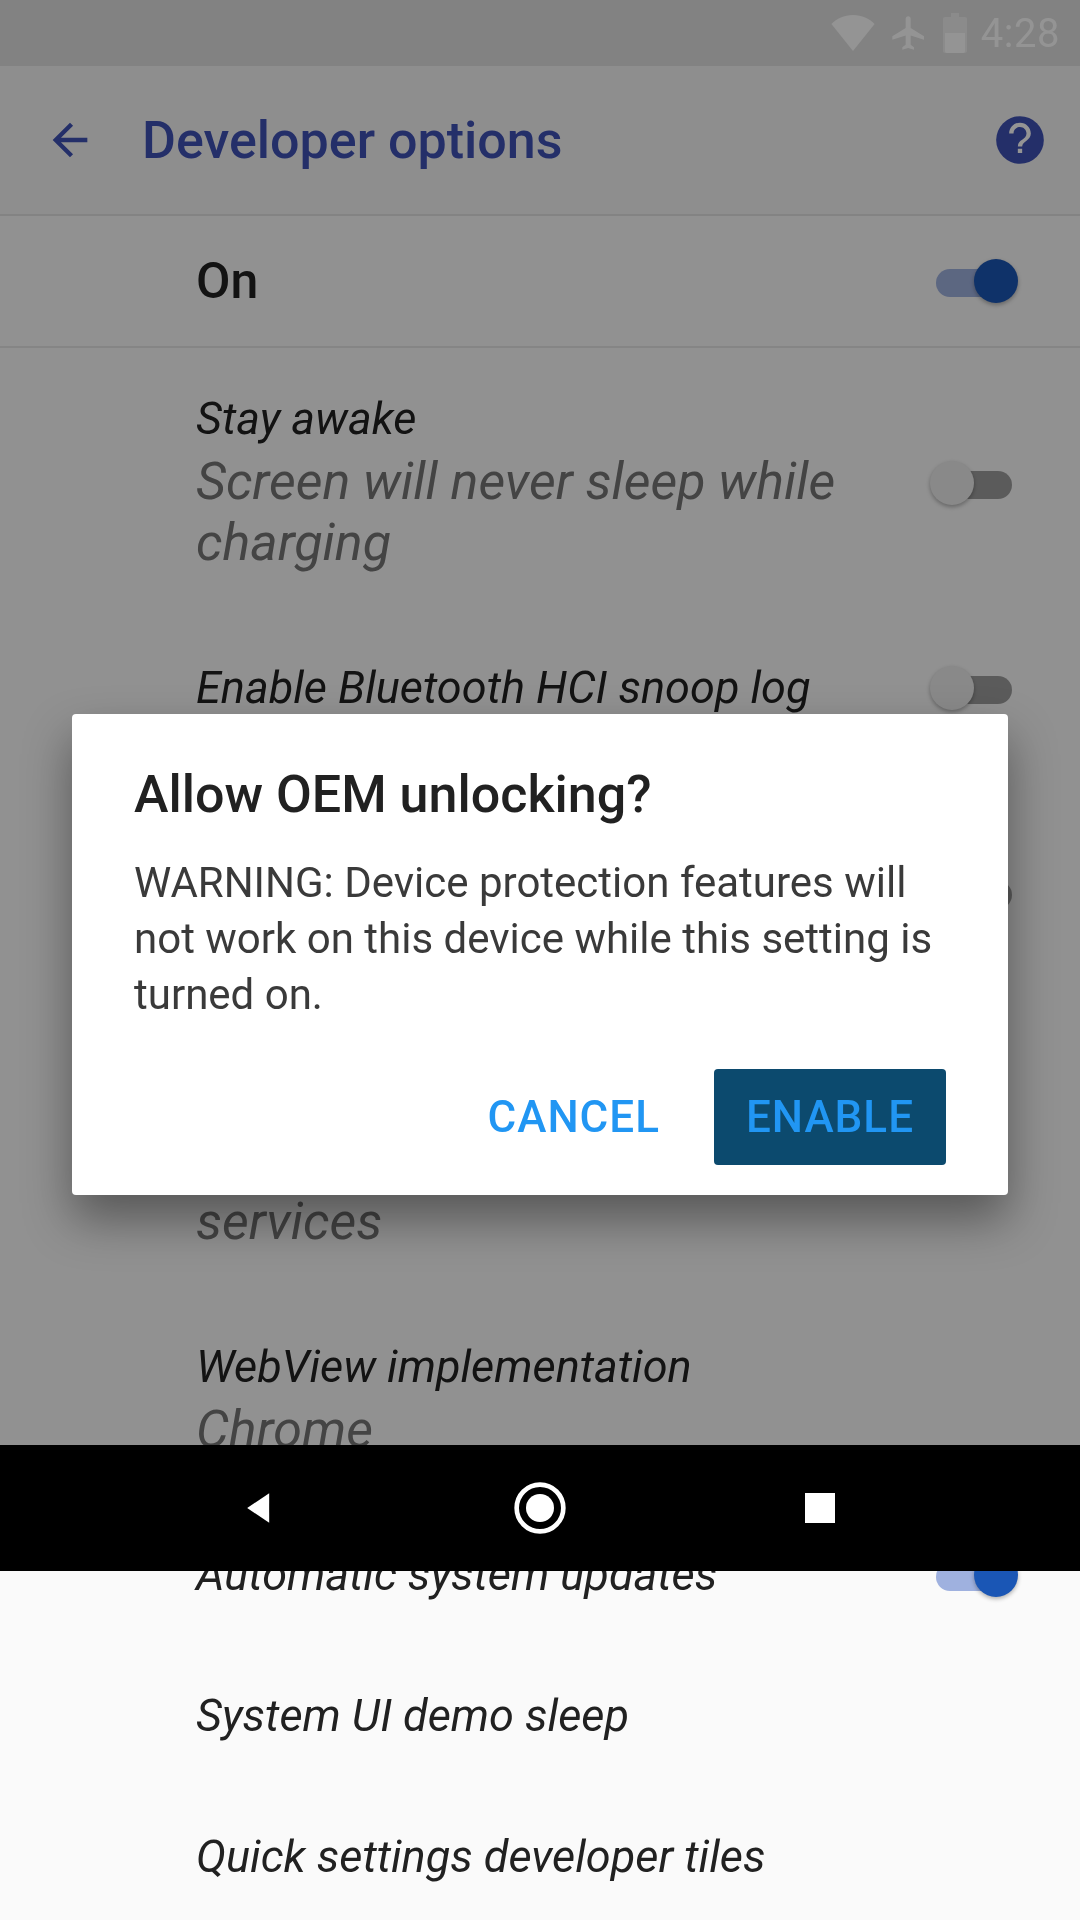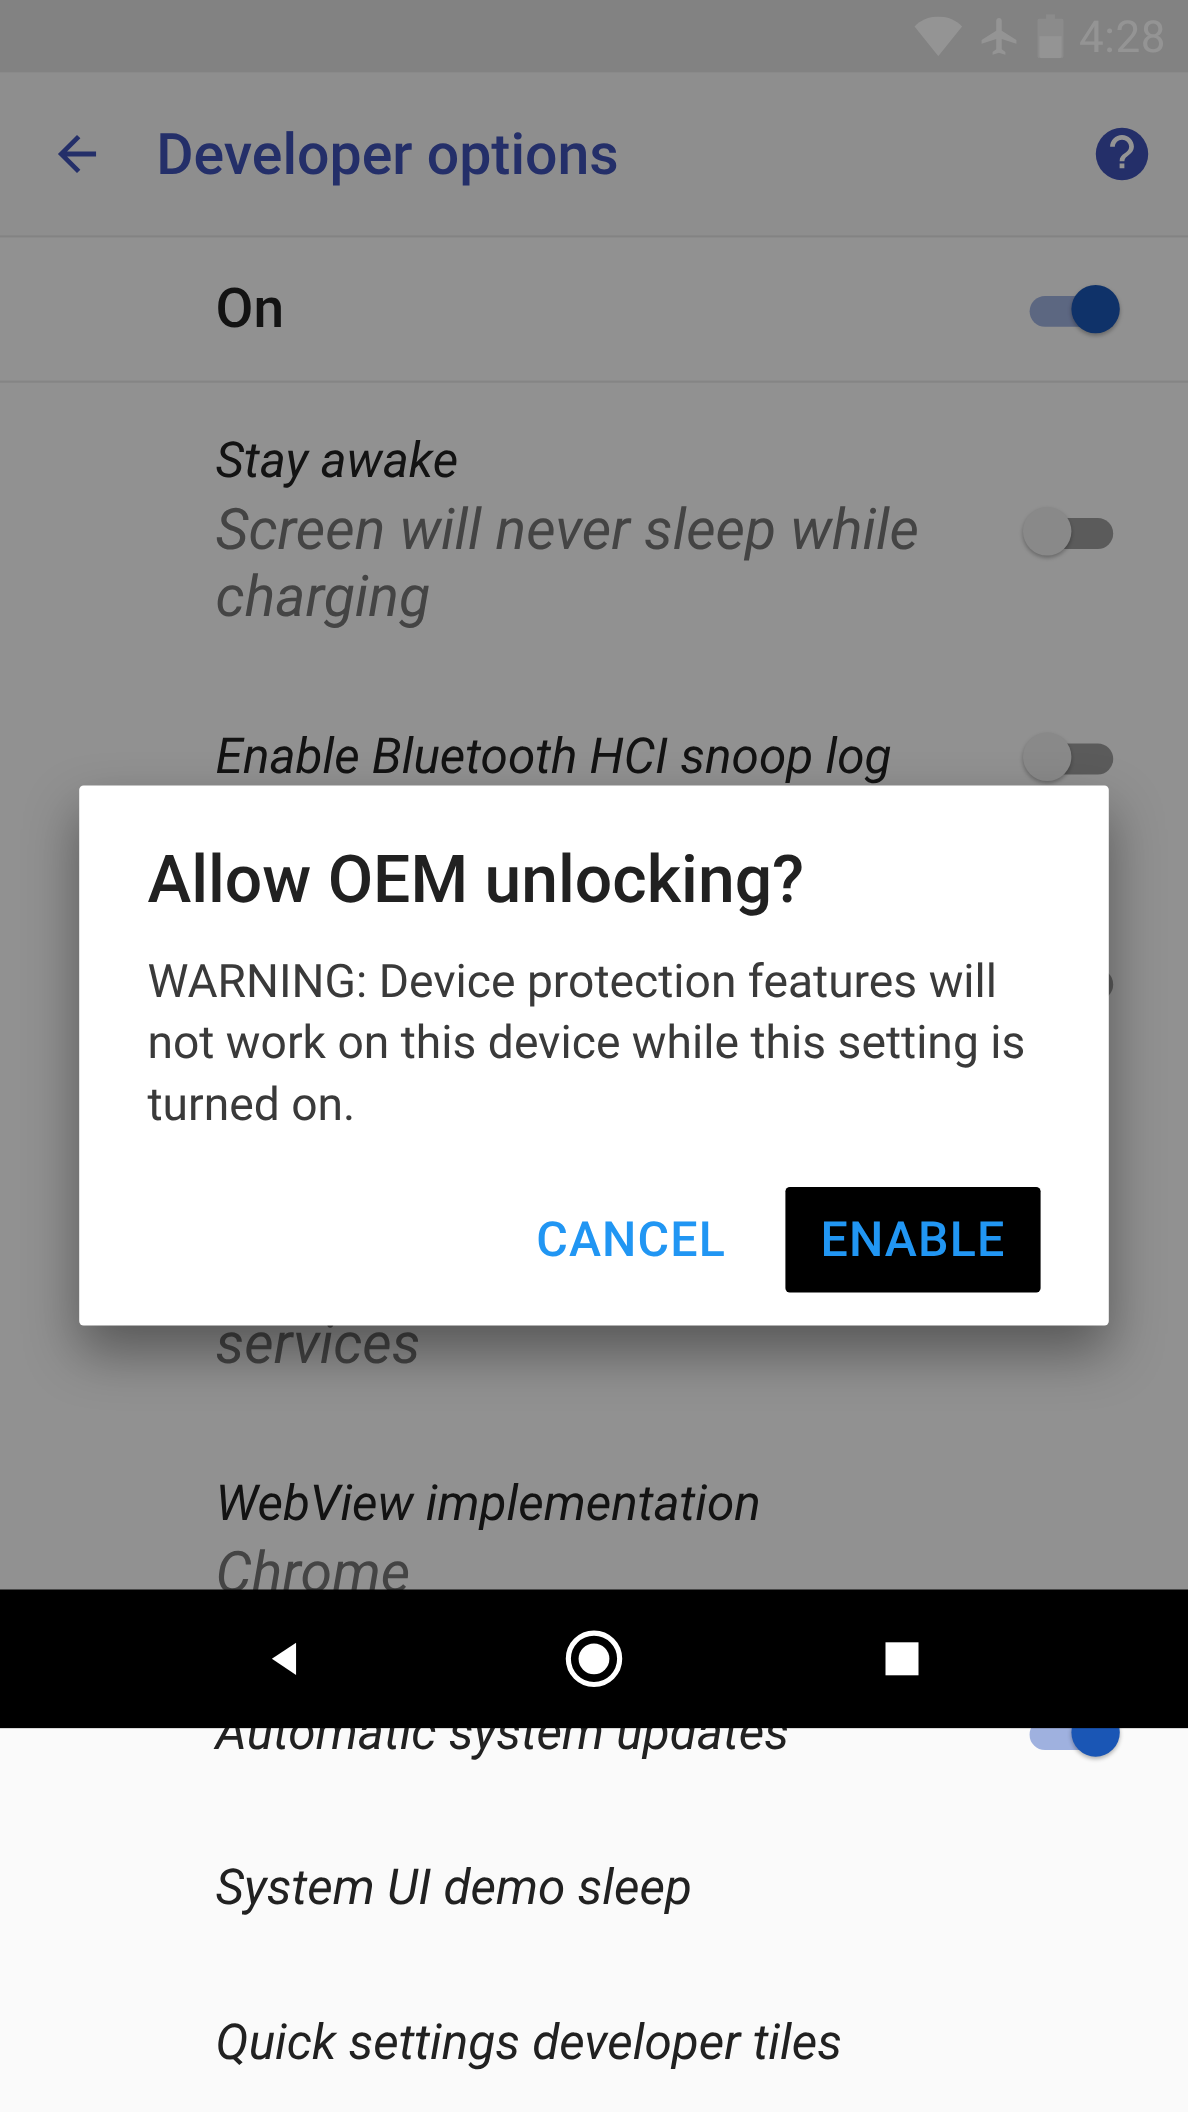--- a/index.html
+++ b/index.html
@@ -36,25 +36,25 @@
   .switch.on .track { background:#9fb1df; }
   .switch.on .thumb { left:44px; background:#1a56b5; }
 
   
   .navbar { position:absolute; bottom:0; left:0; right:0; height:126px; background:#000; display:flex; align-items:center; justify-content:space-around; padding:0 120px; }
   .navbar .nbtn { width:80px; height:80px; display:flex; align-items:center; justify-content:center; }
 
   
   .scrim { position:absolute; inset:0; background:rgba(0,0,0,0.42); }
   .dialog { position:absolute; left:72px; right:72px; top:714px; background:#fff; border-radius:4px; box-shadow:0 24px 48px rgba(0,0,0,0.4); padding: 50px 62px 30px 62px; }
-  .dialog .dtitle { font-size: 60px; font-weight:500; color:#212121; }
+  .dialog .dtitle { font-size: 52px; font-weight:500; color:#212121; }
   .dialog .dbody { font-size: 42px; color:#3a3a3a; line-height:1.33; margin-top:30px; }
   .dialog .dactions { display:flex; justify-content:flex-end; gap:22px; margin-top:46px; }
   .dialog .dbtn { font-size:44px; font-weight:500; color:#2196F3; letter-spacing:1px; padding:22px 32px; border-radius:4px; }
-  .dialog .dbtn.primary { background:#000000; }
+  .dialog .dbtn.primary { background:#0c4a6e; }
 </style>
 </head>
 <body>
 
 <div class="screen">
 
   <div class="statusbar">
     <span>
       <svg width="44" height="36" viewBox="0 0 24 20">
           <path fill="#fff" d="M12 20 L0 5 C3 2 7 0 12 0 C17 0 21 2 24 5 Z"></path>

